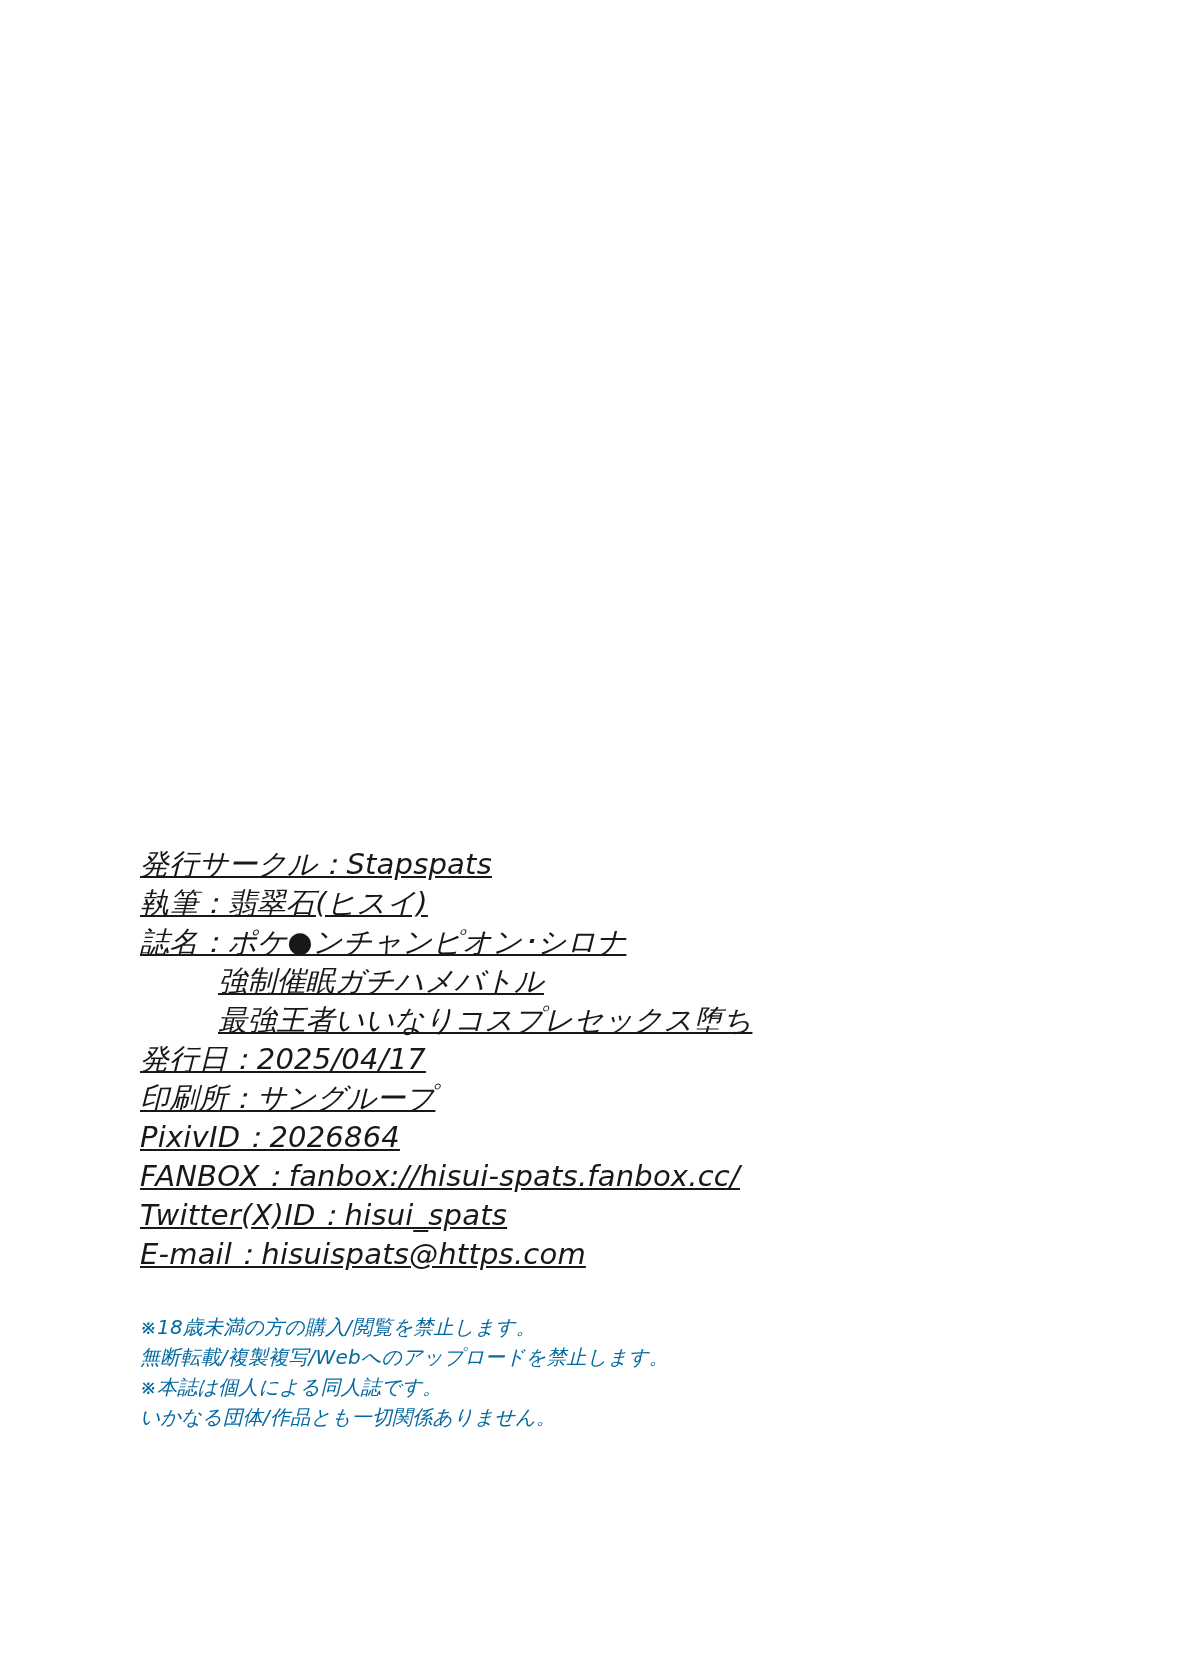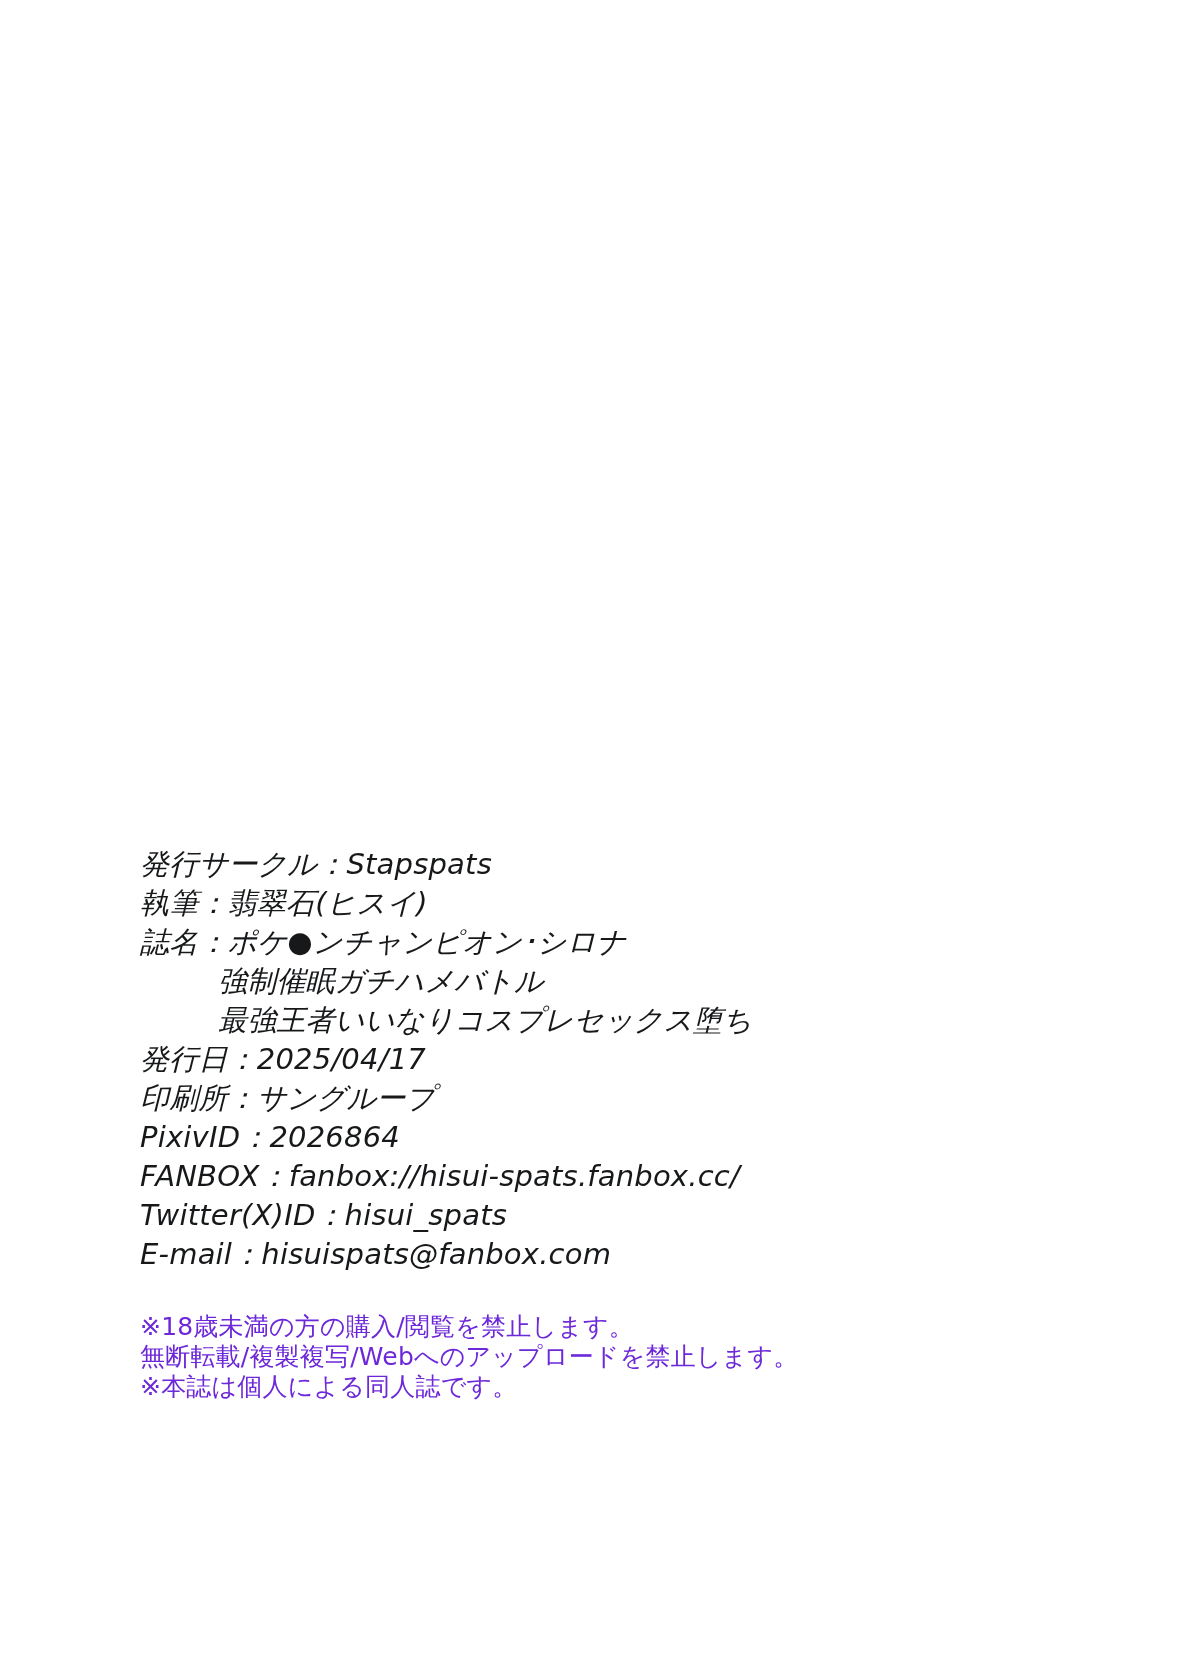--- a/index.html
+++ b/index.html
@@ -26,31 +26,33 @@
   .main-block {
     font-style: italic;
     font-size: 29px;
     line-height: 39px;
     color: #16181a;
     letter-spacing: 0.2px;
   }
 
   .main-block .row {
     white-space: nowrap;
+    text-decoration: underline;
   }
 
   .main-block .indent-1 {
     padding-left: 78px;
   }
 
   .notes-block {
     margin-top: 38px;
-    font-size: 25px;
+    font-style: italic;
+    font-size: 20px;
     line-height: 30px;
-    color: #6d28d9;
+    color: #0369a1;
     letter-spacing: 0.2px;
   }
 
   .notes-block .note {
     white-space: nowrap;
   }
 </style>
 </head>
 <body>
 
@@ -60,22 +62,23 @@
     <div class="row">発行サークル：Stapspats</div>
     <div class="row">執筆：翡翠石(ヒスイ)</div>
     <div class="row">誌名：ポケ●ンチャンピオン･シロナ</div>
     <div class="row indent-1">強制催眠ガチハメバトル</div>
     <div class="row indent-1">最強王者いいなりコスプレセックス堕ち</div>
     <div class="row">発行日：2025/04/17</div>
     <div class="row">印刷所：サングループ</div>
     <div class="row">PixivID：2026864</div>
     <div class="row">FANBOX：fanbox://hisui-spats.fanbox.cc/</div>
     <div class="row">Twitter(X)ID：hisui_spats</div>
-    <div class="row">E-mail：hisuispats@fanbox.com</div>
+    <div class="row">E-mail：hisuispats@https.com</div>
   </div>
 
   <div class="notes-block">
     <div class="note">※18歳未満の方の購入/閲覧を禁止します。</div>
     <div class="note">無断転載/複製複写/Webへのアップロードを禁止します。</div>
     <div class="note">※本誌は個人による同人誌です。</div>
+    <div class="note">いかなる団体/作品とも一切関係ありません。</div>
   </div>
 
 </div>
 
 </body></html>

